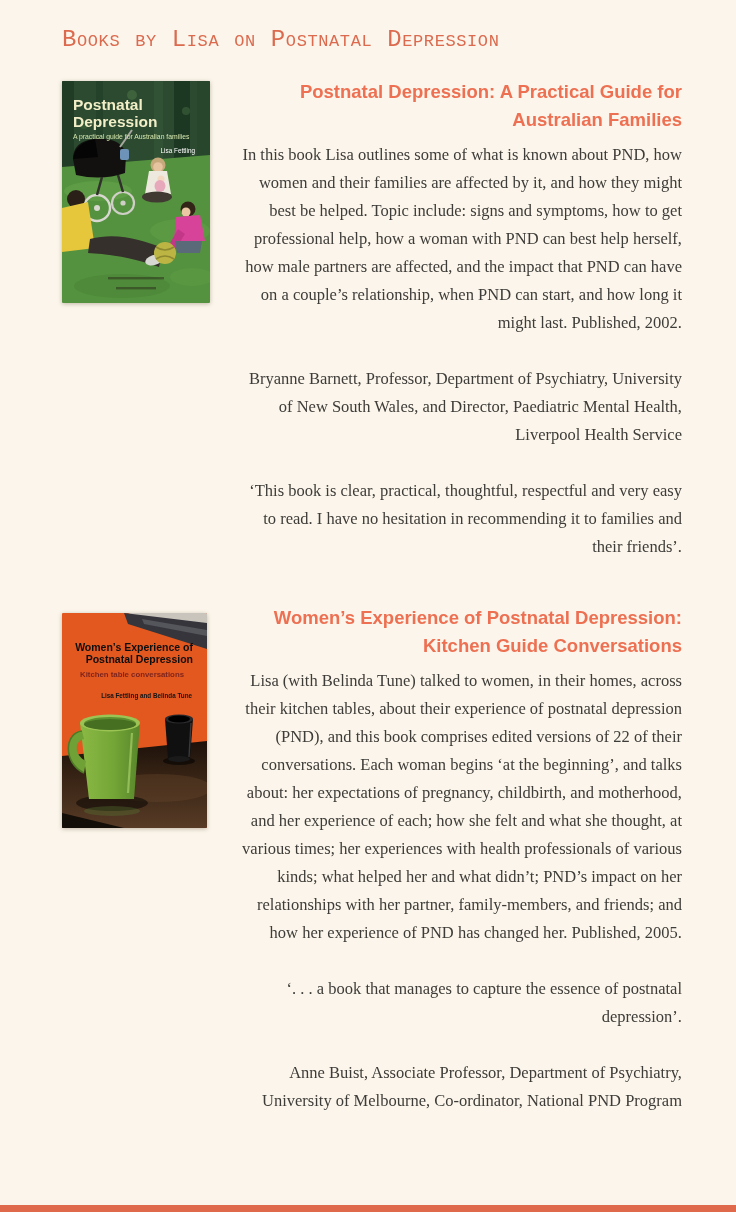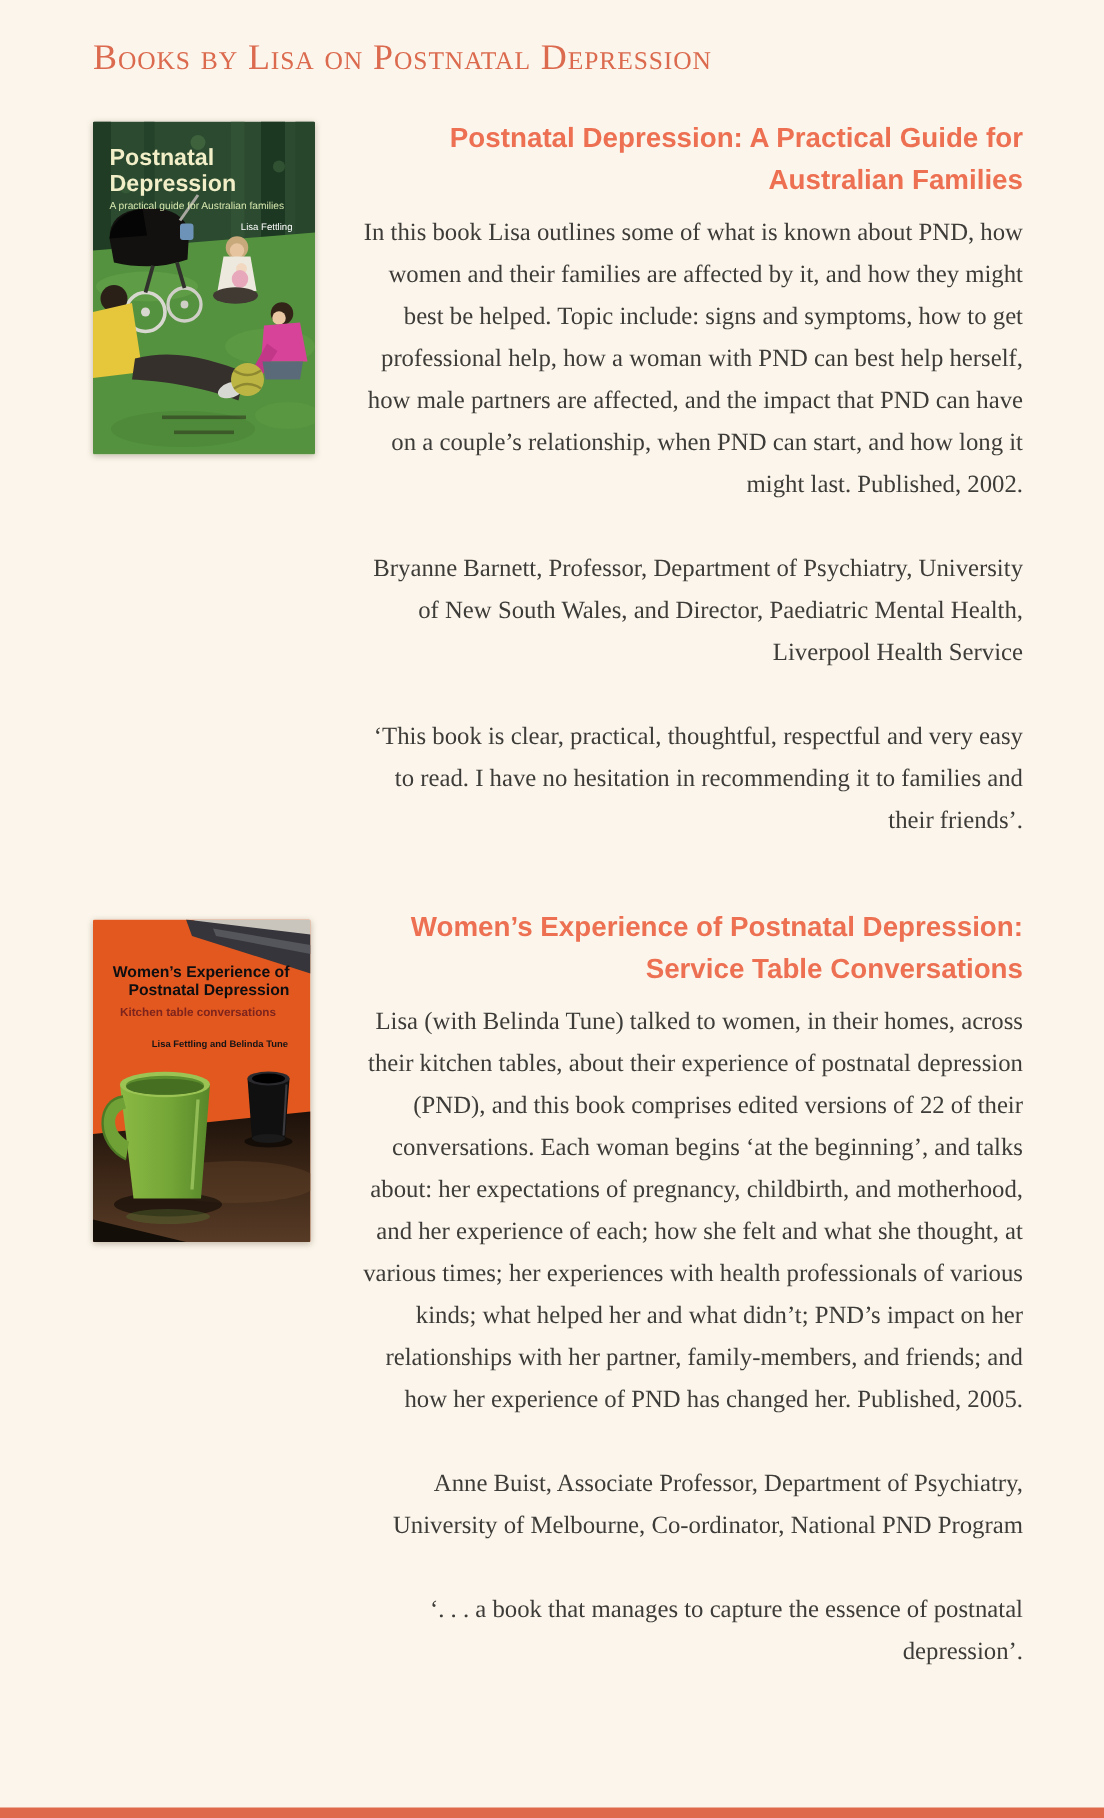--- a/index.html
+++ b/index.html
@@ -9,21 +9,21 @@
     width: 736px;
     height: 1212px;
     background: #FBF5EB;
     overflow: hidden;
     font-family: "Liberation Serif", serif;
   }
   .page {
     padding: 26px 54px 0 62px;
   }
   .page-heading {
-    font-family: Liberation Serif, serif;
+    font-family: Liberation Mono, monospace;
     font-variant: small-caps;
     font-weight: 400;
     font-size: 24px;
     letter-spacing: 0.6px;
     color: #DB6A4E;
     margin-bottom: 28px;
   }
   .book {
     display: flex;
     gap: 23px;
@@ -203,24 +203,24 @@
           <ellipse cx="50" cy="198" rx="28" ry="5" fill="#587B37" opacity="0.35"></ellipse>
         </g>
 
         <text x="131" y="38" font-size="10.5" font-weight="bold" fill="#0E0E10" text-anchor="end">Women’s Experience of</text>
         <text x="131" y="50" font-size="10.5" font-weight="bold" fill="#0E0E10" text-anchor="end">Postnatal Depression</text>
         <text x="70" y="64" font-size="7.8" font-weight="bold" fill="#7E241C" text-anchor="middle" font-family="Liberation Serif, serif">Kitchen table conversations</text>
         <text x="130" y="85" font-size="6.3" font-weight="bold" fill="#141416" text-anchor="end">Lisa Fettling and Belinda Tune</text>
       </svg>
     </div>
     <div class="text-col">
-      <h2 class="book-title">Women’s Experience of Postnatal Depression: Service Table Conversations</h2>
+      <h2 class="book-title">Women’s Experience of Postnatal Depression: Kitchen Guide Conversations</h2>
       <div class="book-text">
         <p>Lisa (with Belinda Tune) talked to women, in their homes, across their kitchen tables, about their experience of postnatal depression (PND), and this book comprises edited versions of 22 of their conversations. Each woman begins ‘at the beginning’, and talks about: her expectations of pregnancy, childbirth, and motherhood, and her experience of each; how she felt and what she thought, at various times; her experiences with health professionals of various kinds; what helped her and what didn’t; PND’s impact on her relationships with her partner, family-members, and friends; and how her experience of PND has changed her. Published, 2005.</p>
+        <p>‘. . . a book that manages to capture the essence of postnatal depression’.</p>
         <p>Anne Buist, Associate Professor, Department of Psychiatry, University of Melbourne, Co-ordinator, National PND Program</p>
-        <p>‘. . . a book that manages to capture the essence of postnatal depression’.</p>
       </div>
     </div>
   </div>
 
 </div>
 
 <div class="bottom-rule"></div>
 
 </body></html>

